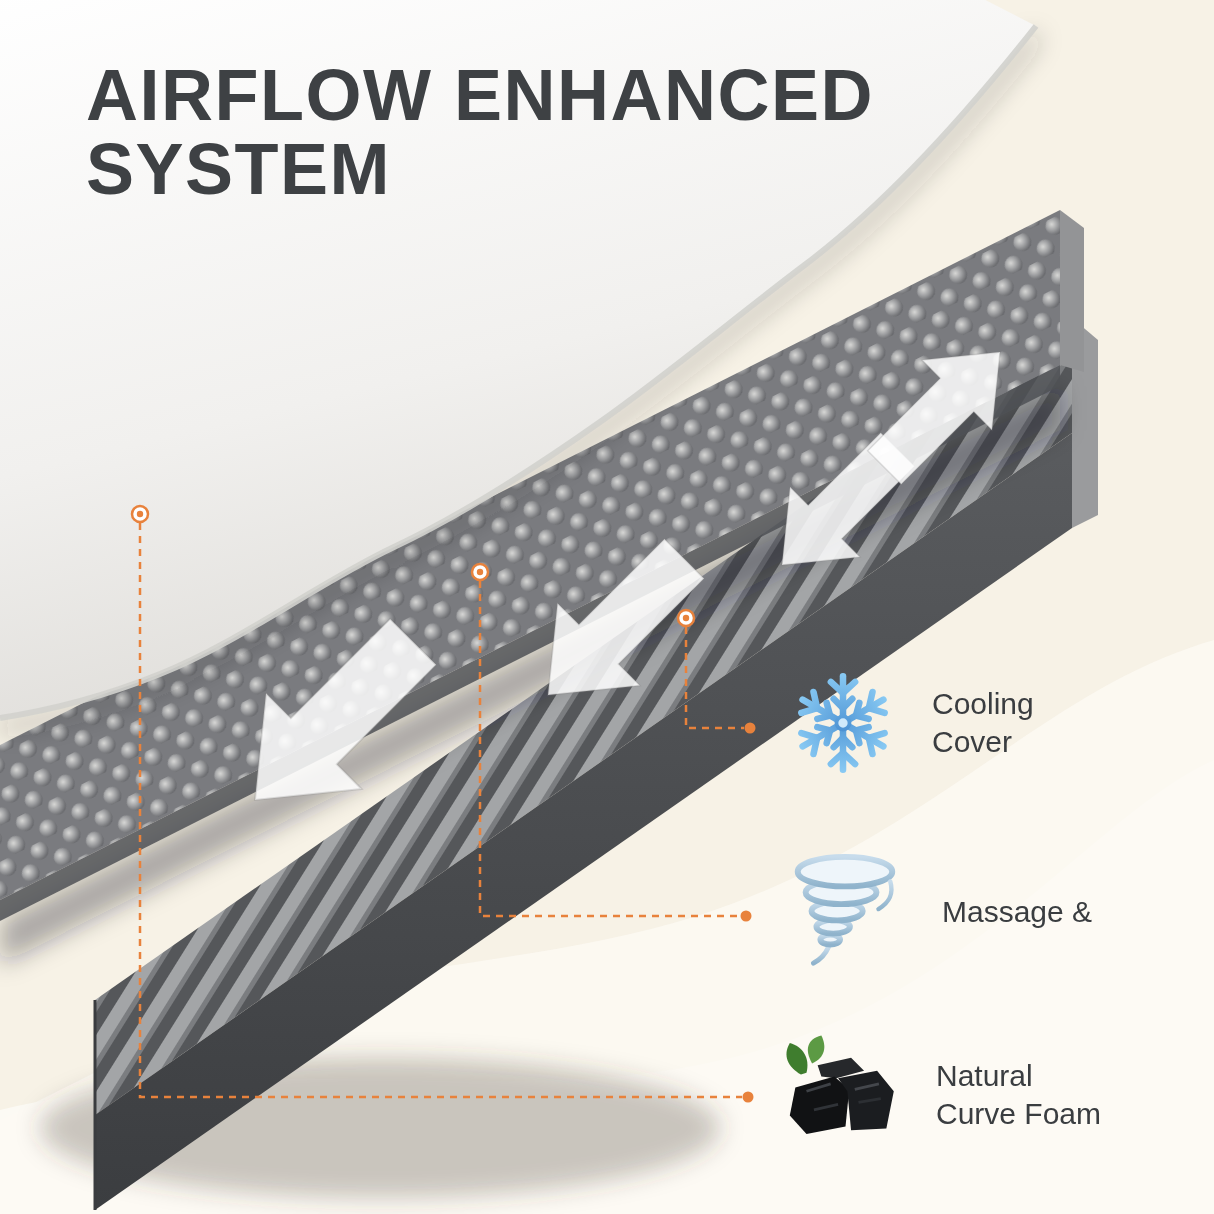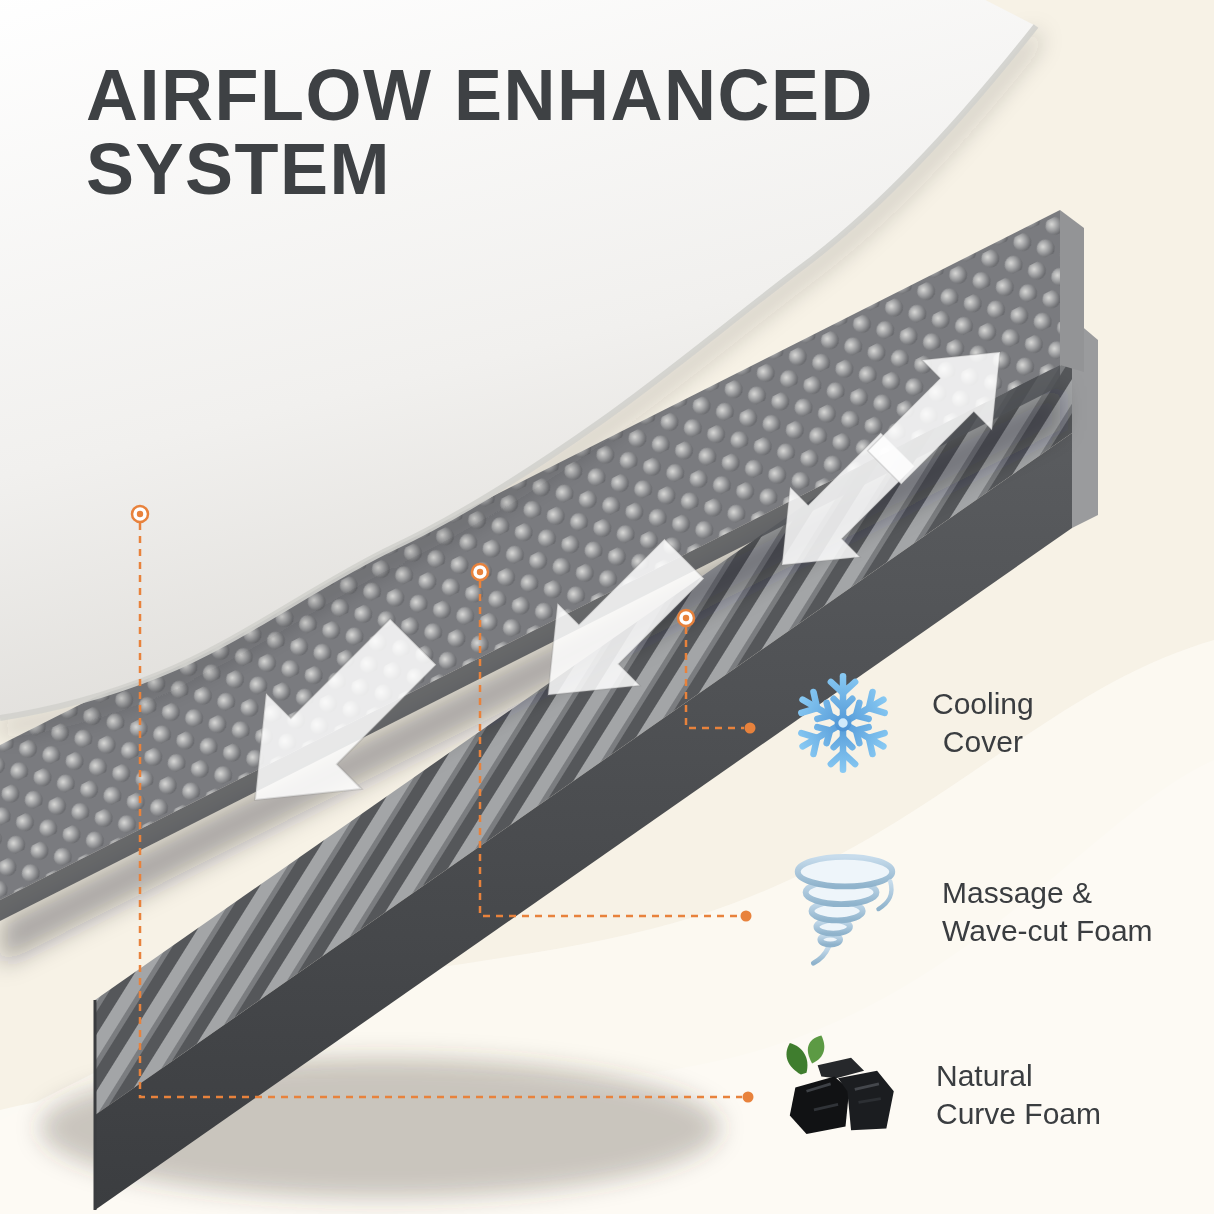--- a/index.html
+++ b/index.html
@@ -17,21 +17,21 @@
   .bg-wave{fill:var(--background-wave,#fcfaf4);}
   .callout-path{stroke:var(--accent-orange,#e8823c);stroke-width:2.5;stroke-dasharray:7 6;fill:none;}
   .callout-ring{fill:#ffffff;stroke:var(--accent-orange,#e8823c);stroke-width:2.5;}
   .callout-core{fill:var(--accent-orange,#e8823c);}
   .callout-end{fill:var(--accent-orange,#e8823c);}
   .title{position:absolute;left:86px;top:58px;font-size:72px;font-weight:700;color:var(--title-text,#3e4144);letter-spacing:1.5px;line-height:74px;z-index:3;}
   .feature{position:absolute;display:flex;align-items:center;gap:26px;z-index:3;}
   .icon-box{flex:0 0 auto;display:flex;align-items:center;justify-content:center;}
   .icon-box svg{display:block;}
   .feature-label{font-size:30px;color:var(--label-text,#3a3d40);line-height:38px;font-weight:400;}
-  .f1{left:780px;top:662px;text-align:center;}
+  .f1{left:780px;top:662px;}
   .f1 .icon-box{width:126px;height:122px;}
   .f2{left:778px;top:845px;gap:32px;}
   .f2 .icon-box{width:132px;height:134px;}
   .f3{left:768px;top:1030px;}
   .f3 .icon-box{width:142px;height:130px;}
 </style>
 </head>
 <body>
 
 <div class="stage">
@@ -203,21 +203,20 @@
           <ellipse cx="54" cy="80" rx="17" ry="7"></ellipse>
           <ellipse cx="58" cy="64" rx="26" ry="9.5"></ellipse>
           <ellipse cx="62" cy="45" rx="36" ry="12"></ellipse>
           <ellipse cx="66" cy="24" rx="48" ry="15"></ellipse>
           <path d="M112,34 C116,48 110,56 100,62" fill="none" stroke-width="4.5"></path>
         </g>
       </svg>
     </div>
     <div class="feature-label">
       <div>Massage &amp;</div>
-      <div>Wave-cut Foam</div>
     </div>
   </div>
 
   <div class="feature f3">
     <div class="icon-box">
       <svg width="140" height="130" viewBox="0 0 150 140">
         <path d="M46,36 C38,22 40,10 56,6 C62,18 60,30 46,36 Z" fill="#5c9a44"></path>
         <path d="M34,48 C20,40 14,28 22,14 C36,18 44,30 40,46 Z" fill="#3f7d2e"></path>
         <polygon points="52,38 88,30 102,44 72,52 56,50" fill="#26282b"></polygon>
         <polygon points="28,62 70,50 86,64 82,104 40,112 22,92" fill="#111214"></polygon>

